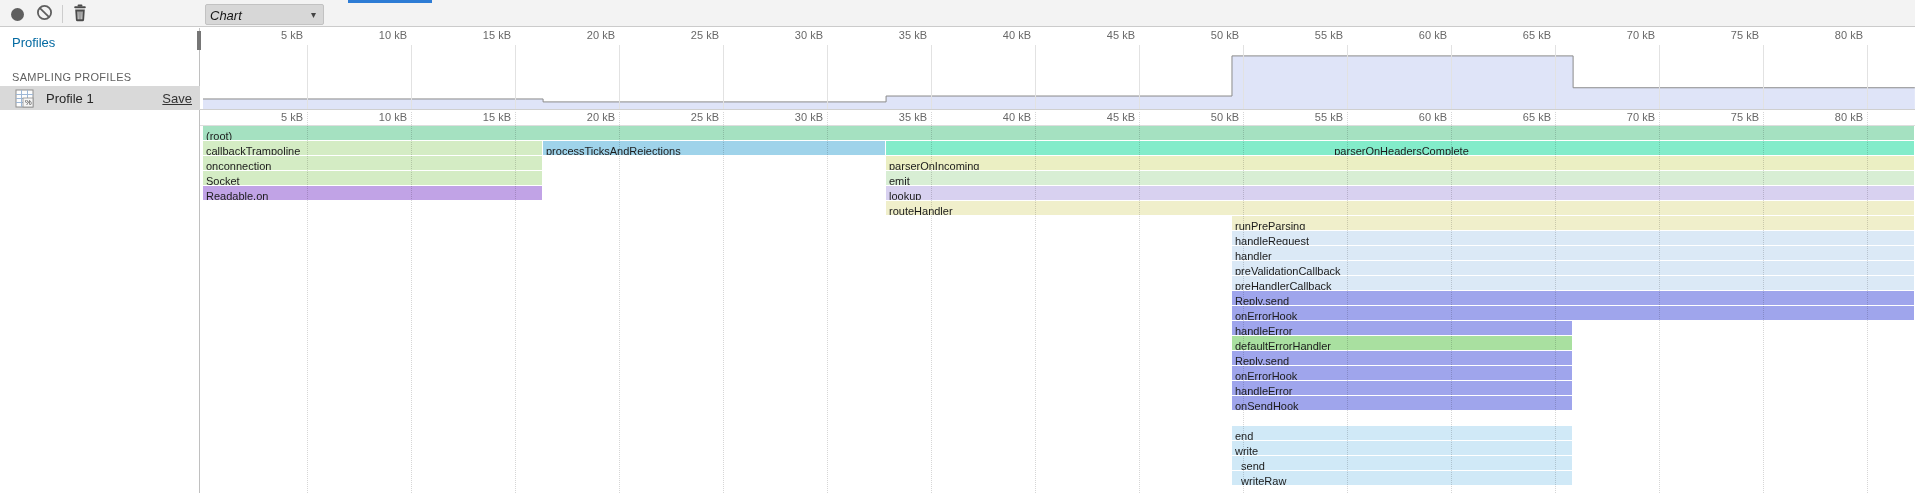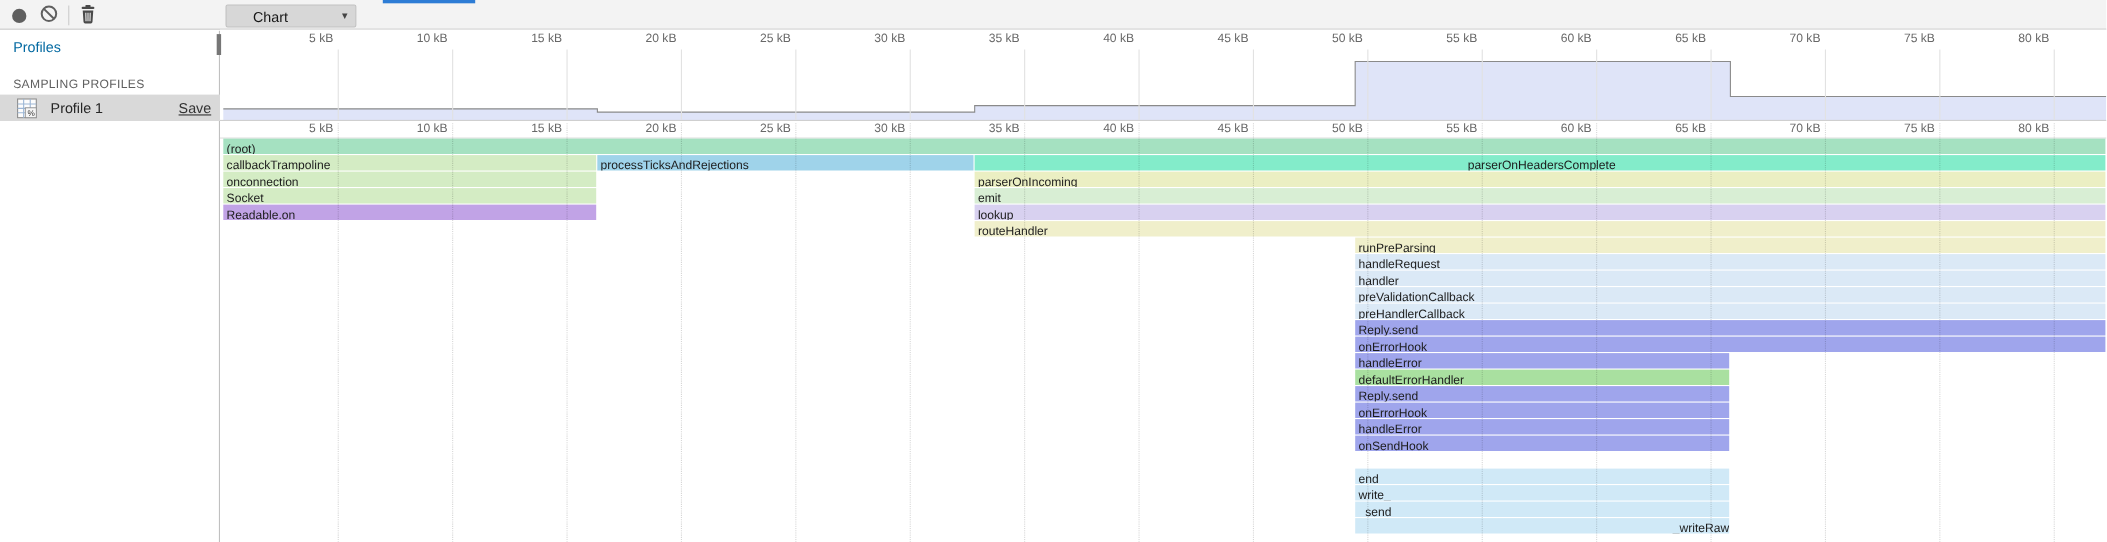--- a/index.html
+++ b/index.html
@@ -12,21 +12,21 @@
     background:#f3f3f3; border-bottom:1px solid #cbcbcb; }
   .tab-indicator { position:absolute; left:348px; top:0; width:84px; height:3px; background:#2d7cd5; }
   .tb { position:absolute; top:3px; width:22px; height:22px; border:none; background:transparent; cursor:pointer; }
   .tb.record { left:6px; }
   .rec-dot { display:block; width:13px; height:13px; border-radius:50%; background:#5f5f5f; margin:4px auto; }
   .tb.clear { left:33px; }
   .sep { position:absolute; left:62px; top:5px; width:1px; height:18px; background:#cdcdcd; }
   .tb.trash { left:69px; }
   .select { position:absolute; left:205px; top:4px; width:119px; height:21px; background:#d7d7d7;
     border:1px solid #c2c2c2; border-radius:2px; font-size:13px; color:#161616; cursor:pointer; }
-  .select .val { position:absolute; left:24px; top:3px; }
+  .select .val { position:absolute; left:4px; top:3px;font-style:italic; }
   .select .arrow { position:absolute; right:7px; top:4px; font-size:10px; color:#444; }
 
   
   .sidebar { position:absolute; left:0; top:28px; width:200px; height:465px; background:#fff;
     border-right:1px solid #c0c0c0; }
   .sb-title { position:absolute; left:12px; top:7px; font-size:13px; color:#0369a1; }
   .sb-section { position:absolute; left:12px; top:43px; font-size:11px; color:#5f5f5f; letter-spacing:.3px; }
   .sb-row { position:absolute; left:0; top:58px; width:200px; height:24px; background:#d9d9d9; cursor:pointer; }
   .p-icon { position:absolute; left:15px; top:3px; }
   .p-name { position:absolute; left:46px; top:5px; font-size:13px; color:#262626; }
@@ -173,21 +173,21 @@
       <div class="bar" style="left: 1032px; top: 279px; width: 682px; height: 14px; background: rgb(159, 165, 236);"><span>onErrorHook</span></div>
       <div class="bar" style="left: 1032px; top: 294px; width: 340px; height: 14px; background: rgb(159, 165, 236);"><span>handleError</span></div>
       <div class="bar" style="left: 1032px; top: 309px; width: 340px; height: 14px; background: rgb(169, 224, 160);"><span>defaultErrorHandler</span></div>
       <div class="bar" style="left: 1032px; top: 324px; width: 340px; height: 14px; background: rgb(159, 165, 236);"><span>Reply.send</span></div>
       <div class="bar" style="left: 1032px; top: 339px; width: 340px; height: 14px; background: rgb(159, 165, 236);"><span>onErrorHook</span></div>
       <div class="bar" style="left: 1032px; top: 354px; width: 340px; height: 14px; background: rgb(159, 165, 236);"><span>handleError</span></div>
       <div class="bar" style="left: 1032px; top: 369px; width: 340px; height: 14px; background: rgb(159, 165, 236);"><span>onSendHook</span></div>
       <div class="bar" style="left: 1032px; top: 399px; width: 340px; height: 14px; background: rgb(208, 233, 247);"><span>end</span></div>
       <div class="bar" style="left: 1032px; top: 414px; width: 340px; height: 14px; background: rgb(208, 233, 247);"><span>write_</span></div>
       <div class="bar" style="left: 1032px; top: 429px; width: 340px; height: 14px; background: rgb(208, 233, 247);"><span>_send</span></div>
-      <div class="bar" style="left: 1032px; top: 444px; width: 340px; height: 14px; background: rgb(208, 233, 247); text-align: right;"><span>_writeRaw</span></div>
+      <div class="bar" style="left: 1032px; top: 444px; width: 340px; height: 14px; background: rgb(208, 233, 247);"><span>_writeRaw</span></div>
       <div class="flline" style="left: 107px; top: 85px; width: 0px; height: 381px;"></div>
       <div class="flline" style="left: 211px; top: 85px; width: 0px; height: 381px;"></div>
       <div class="flline" style="left: 315px; top: 85px; width: 0px; height: 381px;"></div>
       <div class="flline" style="left: 419px; top: 85px; width: 0px; height: 381px;"></div>
       <div class="flline" style="left: 523px; top: 85px; width: 0px; height: 381px;"></div>
       <div class="flline" style="left: 627px; top: 85px; width: 0px; height: 381px;"></div>
       <div class="flline" style="left: 731px; top: 85px; width: 0px; height: 381px;"></div>
       <div class="flline" style="left: 835px; top: 85px; width: 0px; height: 381px;"></div>
       <div class="flline" style="left: 939px; top: 85px; width: 0px; height: 381px;"></div>
       <div class="flline" style="left: 1043px; top: 85px; width: 0px; height: 381px;"></div>

